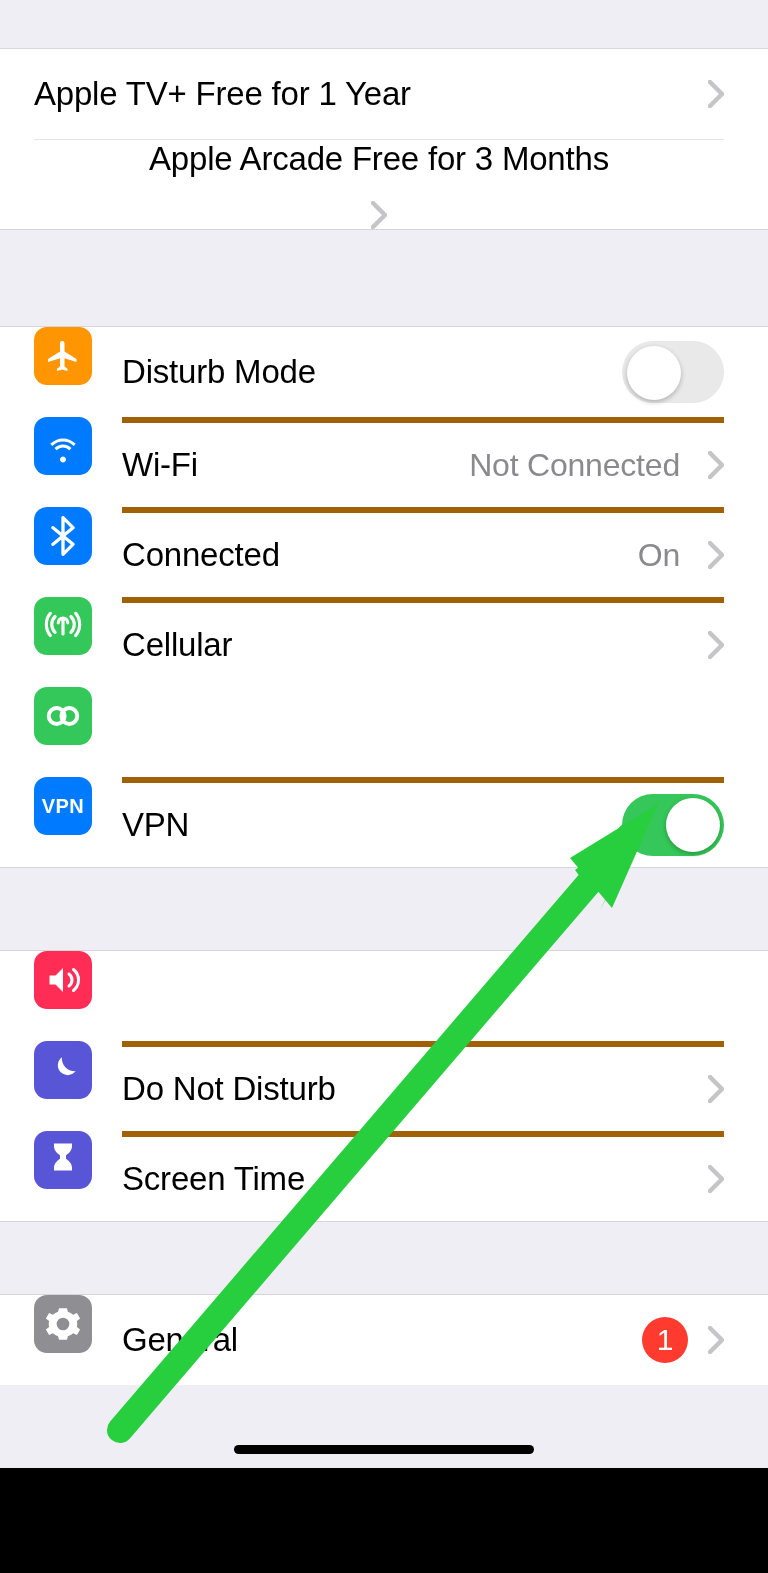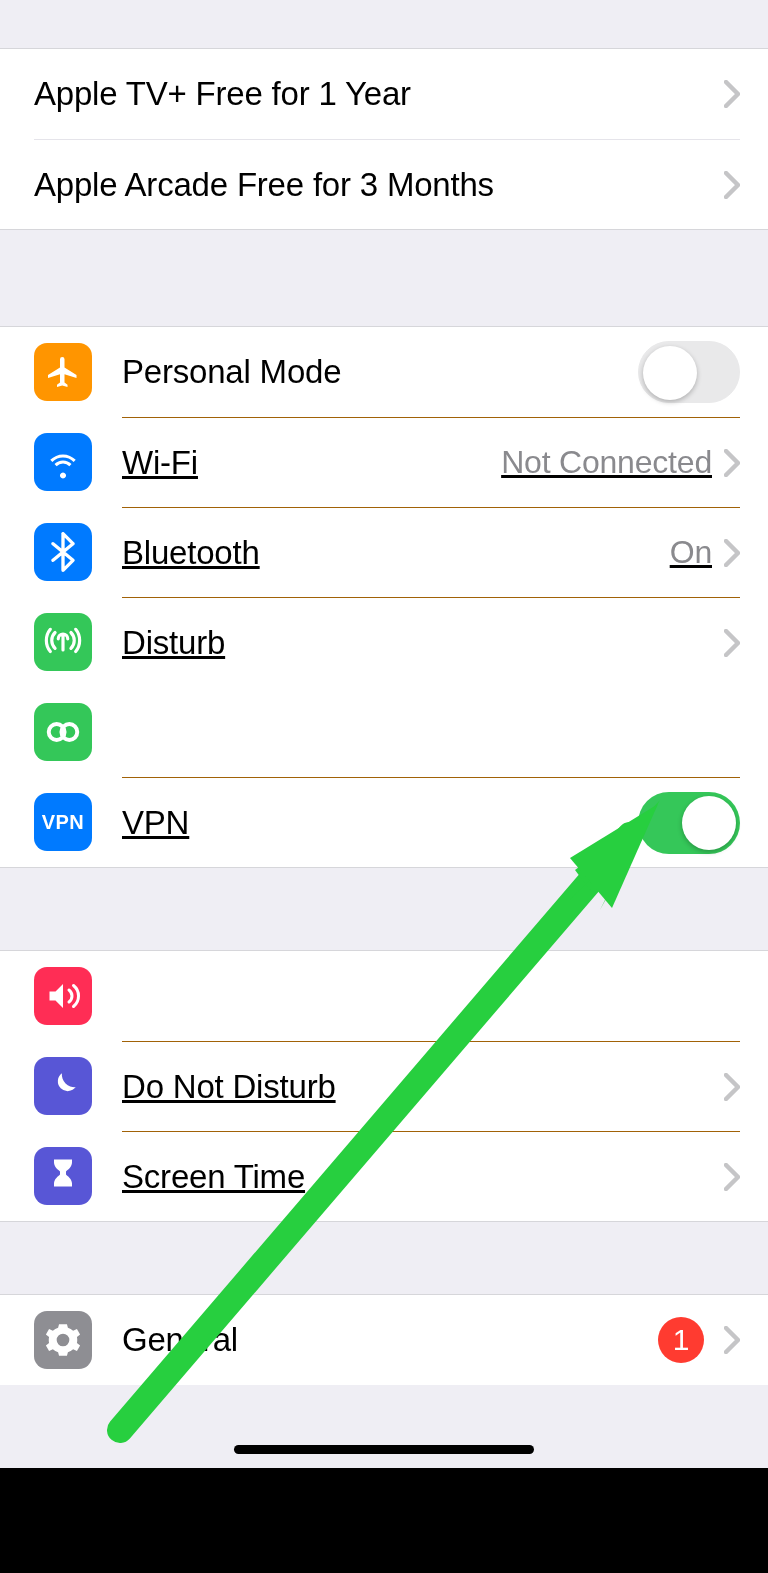--- a/index.html
+++ b/index.html
@@ -1,46 +1,46 @@
 <!DOCTYPE html>
 <html><head>
 <meta charset="utf-8">
 <style>
   * { margin:0; padding:0; box-sizing:border-box; -webkit-font-smoothing:antialiased; }
   html,body { width:768px; background:#000; font-family:-apple-system,"SF Pro Text","Helvetica Neue",sans-serif; }
   .screen { width:768px; height:1468px; background:#efeef4; overflow:hidden; position:relative; }
   .group { background:#fff; border-top:1px solid #d6d6da; border-bottom:1px solid #d6d6da; }
   .spacer   { height:48px;  background:#efeef4; }
   .spacer-lg{ height:96px;  background:#efeef4; }
-  .row { display:flex; align-items:center; height:90px; padding-left:34px; padding-right:28px; cursor:pointer; }
+  .row { display:flex; height:90px; padding-left:34px; padding-right:44px; cursor:pointer; }
   .row-inner { flex:1; display:flex; align-items:center; height:100%; position:relative; }
-  .row-inner.sep { border-top:1px solid #e5e4ea; }
+  .row-inner.sep { border-top:1px solid #e5e4ea;flex-direction:column; }
   .ico { width:58px; height:58px; border-radius:13px; display:flex; align-items:center; justify-content:center; flex-shrink:0; margin-right:30px; }
   .label { font-size:33px; color:#000; letter-spacing:-0.2px; flex:1; }
   .promo .label { font-size:33px; font-weight:400; }
-  .value { font-size:32px; color:#8a8a8e; margin-right:12px; letter-spacing:-0.2px; }
+  .value { font-size:32px; color:#8a8a8e; margin-right:28px; letter-spacing:-0.2px; }
   .chev { color:#c5c5c7; font-size:40px; font-weight:300; display:flex; align-items:center; }
   .chev svg { display:block; }
   
   .toggle { width:102px; height:62px; border-radius:31px; position:relative; background:#e9e9ea; }
   .toggle .knob { position:absolute; top:4px; width:54px; height:54px; border-radius:50%; background:#fff; box-shadow:0 2px 5px rgba(0,0,0,.25); }
   .toggle.off { background:#e9e9ea; border:1.5px solid #e9e9ea; }
   .toggle.off .knob { left:4px; }
   .toggle.on  { background:#35c759; }
   .toggle.on  .knob { right:4px; }
   
   .badge { min-width:46px; height:46px; border-radius:23px; background:#ff3b30; color:#fff; font-size:30px; display:flex; align-items:center; justify-content:center; margin-right:20px; }
   
   .homebar { position:absolute; bottom:14px; left:50%; transform:translateX(-50%); width:300px; height:9px; background:#000; border-radius:5px; }
   
   .promo .row { padding-left:34px; }
   .promo .row-inner { border-top:none; }
   .promo .row + .row .row-inner { border-top:1px solid #e5e4ea; }
   
-  .settings .row + .row .row-inner { border-top:1px solid #a16207;text-decoration:underline; }
+  .settings .row + .row .row-inner { border-top:6px solid #a16207; }
   .settings .row { padding-left:34px; }
   .settings .row .row-inner { margin-left:0; }
   .settings .sep-pad { border-top:1px solid #e5e4ea; }
   
   .arrow-overlay { position:absolute; pointer-events:none; }
   
   .blackbar { width:768px; height:105px; background:#000; }
 </style>
 </head>
 <body>
@@ -76,21 +76,21 @@
 
   <div class="group settings">
 
     <div class="row">
       <div class="ico" style="background:#ff9500">
         <svg width="36" height="36" viewBox="0 0 24 24" fill="#fff">
             <path d="M21 16v-2l-8-5V3.5a1.5 1.5 0 0 0-3 0V9l-8 5v2l8-2.5V19l-2 1.5V22l3.5-1 3.5 1v-1.5L13 19v-5.5l8 2.5z"></path>
           </svg>
       </div>
       <div class="row-inner">
-        <span class="label">Personal Mode</span>
+        <span class="label">Disturb Mode</span>
         <div class="toggle off">
             <div class="knob"></div>
           </div>
       </div>
     </div>
 
     <div class="row">
       <div class="ico" style="background:#007aff">
         <svg width="36" height="36" viewBox="0 0 24 24" fill="#fff">
             <path d="M12 19a2 2 0 1 0 .001 0zm-4.24-4.24a6 6 0 0 1 8.49 0l1.41-1.41a8 8 0 0 0-11.31 0zM4.93 11.93a10 10 0 0 1 14.14 0l1.41-1.41a12 12 0 0 0-16.97 0z"></path>
@@ -107,38 +107,38 @@
       </div>
     </div>
 
     <div class="row">
       <div class="ico" style="background:#007aff">
         <svg width="32" height="40" viewBox="0 0 16 24" fill="none" stroke="#fff" stroke-width="2" stroke-linejoin="round" stroke-linecap="round">
             <path d="M8 1v22l6-6-12-10m0 10l12-10-6-6"></path>
           </svg>
       </div>
       <div class="row-inner sep-pad">
-        <span class="label">Bluetooth</span>
+        <span class="label">Connected</span>
         <span class="value">On</span>
         <span class="chev">
             <svg width="16" height="28" viewBox="0 0 16 28">
               <path d="M2 2 L14 14 L2 26" stroke="#c5c5c7" stroke-width="4.5" fill="none" stroke-linecap="round" stroke-linejoin="round"></path>
             </svg>
           </span>
       </div>
     </div>
 
     <div class="row">
       <div class="ico" style="background:#34c759">
         <svg width="38" height="38" viewBox="0 0 24 24" fill="none" stroke="#fff" stroke-width="2" stroke-linecap="round">
             <path d="M12 7v10M12 7a3 3 0 0 0-3 3M12 7a3 3 0 0 1 3 3M7 6a7 7 0 0 0 0 10M17 6a7 7 0 0 1 0 10M4 4a11 11 0 0 0 0 14M20 4a11 11 0 0 1 0 14"></path>
           </svg>
       </div>
       <div class="row-inner sep-pad">
-        <span class="label">Disturb</span>
+        <span class="label">Cellular</span>
         <span class="chev">
             <svg width="16" height="28" viewBox="0 0 16 28">
               <path d="M2 2 L14 14 L2 26" stroke="#c5c5c7" stroke-width="4.5" fill="none" stroke-linecap="round" stroke-linejoin="round"></path>
             </svg>
           </span>
       </div>
     </div>
 
     <div class="row">
       <div class="ico" style="background:#34c759">

